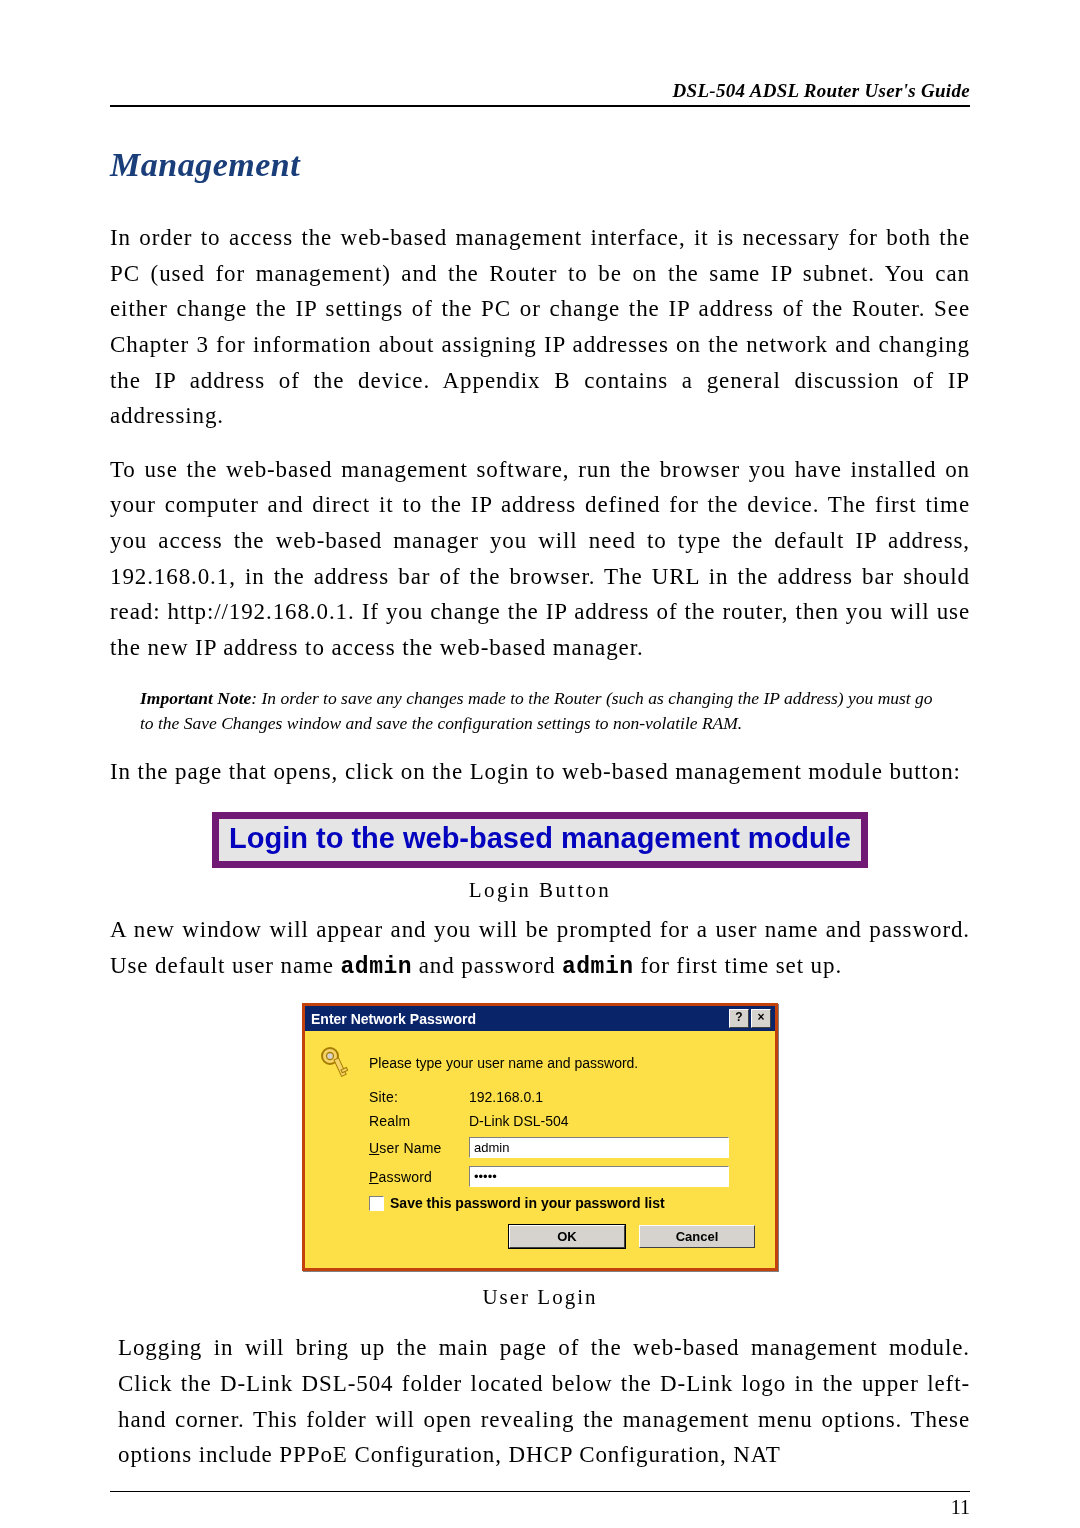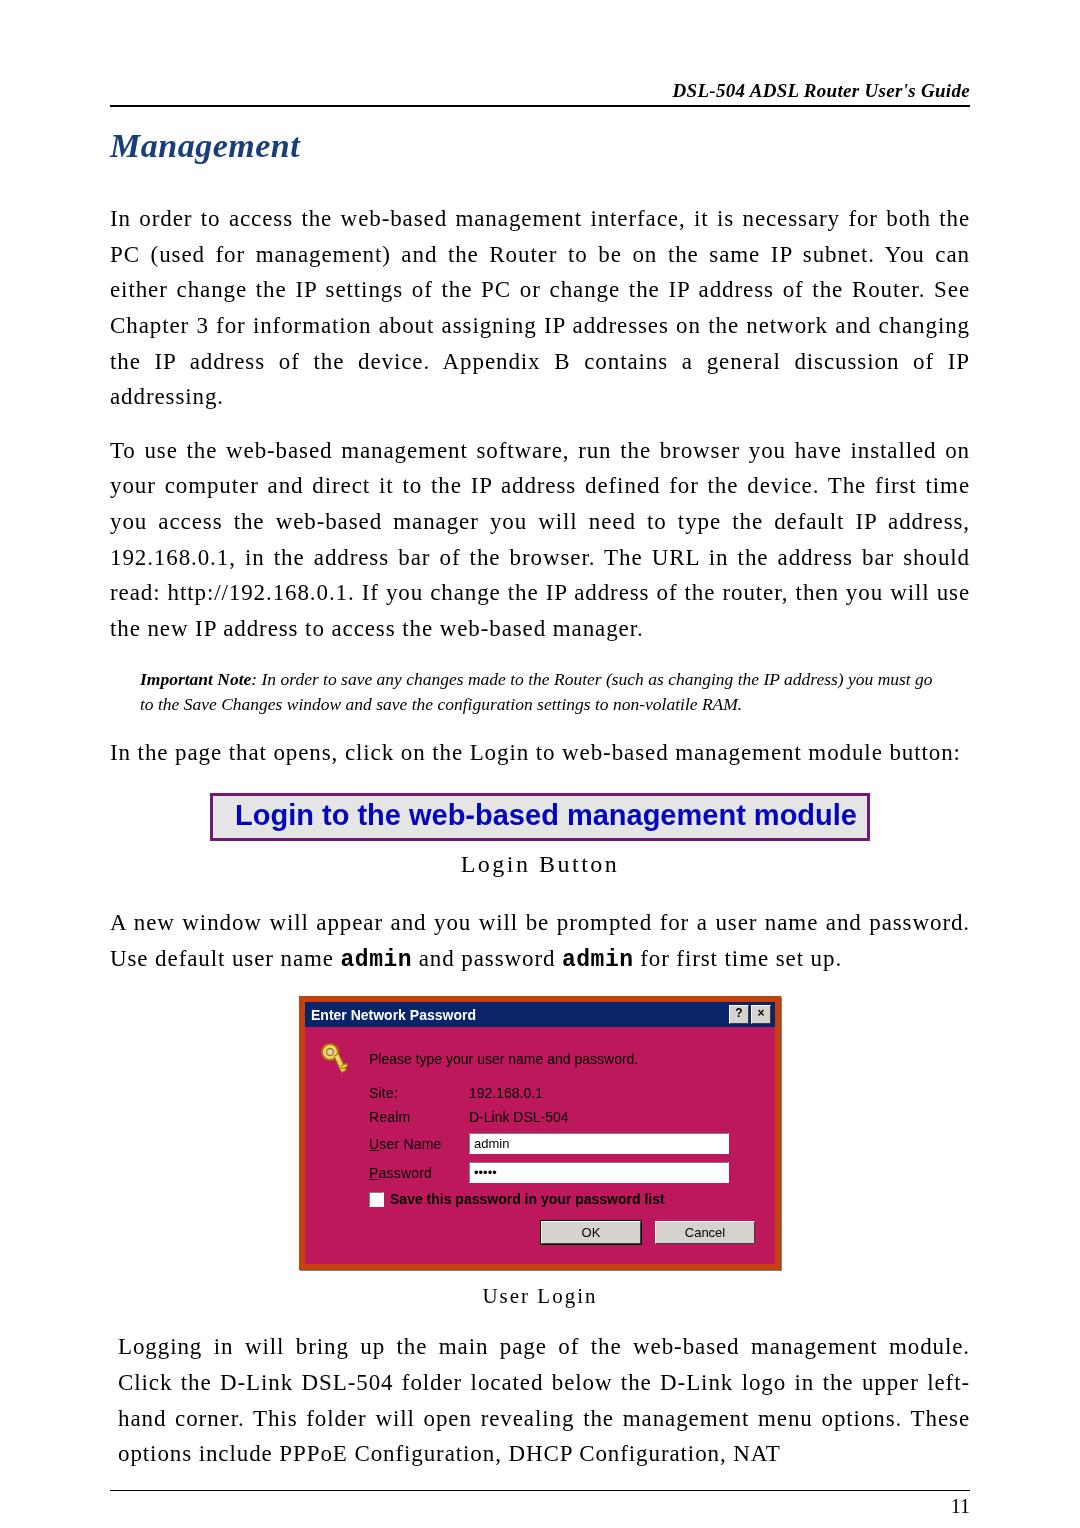--- a/index.html
+++ b/index.html
@@ -13,21 +13,21 @@
   .page {
     padding: 80px 110px 50px 110px;
   }
   .header {
     text-align: right;
     font-style: italic;
     font-weight: bold;
     font-size: 19px;
     border-bottom: 2px solid #000;
     padding-bottom: 3px;
-    margin-bottom: 20px;
+    margin-bottom: 39px;
     letter-spacing: 0.3px;
   }
   .heading-mgmt {
     color: #1a3e7a;
     font-style: italic;
     font-weight: bold;
     font-size: 34px;
     margin: 0 0 36px 0;
     letter-spacing: 0.5px;
   }
@@ -52,43 +52,43 @@
   }
   .note-block b {
     font-style: italic;
   }
   .login-banner-wrap {
     text-align: center;
     margin: 22px 0 10px 0;
   }
   .login-banner {
     display: inline-block;
-    border: 3px solid #701a75;
+    border: 7px solid #701a75;
     background: #e5e5e5;
-    padding: 3px 10px 6px 22px;
+    padding: 3px 10px 6px 10px;
     font-family: "Comic Sans MS", "Comic Sans", cursive, sans-serif;
     color: #0404be;
     font-size: 29px;
     font-weight: 600;
   }
   .caption {
     text-align: center;
-    font-size: 24px;
+    font-size: 21px;
     letter-spacing: 2.5px;
-    margin: 10px 0 27px 0;
+    margin: 10px 0 9px 0;
   }
   .dialog-wrap {
     text-align: center;
     margin: 6px 0 6px 0;
   }
   .dialog {
     display: inline-block;
     width: 470px;
-    background: #be185d;
-    border: 6px solid #c2410c;
+    background: #fde047;
+    border: 3px solid #c2410c;
     box-shadow: 1px 1px 0 #808080;
     text-align: left;
     font-family: Tahoma, Arial, sans-serif;
     font-size: 14px;
     color: #000;
   }
   .titlebar {
     background: #0a246a;
     color: #fff;
     display: flex;
@@ -170,28 +170,29 @@
   }
   .button-row {
     display:flex;
     justify-content: flex-end;
     gap: 14px;
     padding: 0 6px 6px 0;
   }
   .win-button {
     width: 90px;
     text-align: center;
-    padding: 3px 4px;
+    padding: 3px 12px;
     background: #d6d3ce;
     border-top: 1px solid #fff;
     border-left: 1px solid #fff;
     border-right: 1px solid #404040;
     border-bottom: 1px solid #404040;
     font-family: Tahoma, Arial, sans-serif;
     font-size: 13px;
+    font-weight: bold;
   }
   .win-button.default {
     outline: 1px solid #000;
   }
   .caption-user {
     text-align: center;
     font-size: 21px;
     letter-spacing: 2px;
     margin: 14px 0 20px 0;
   }

